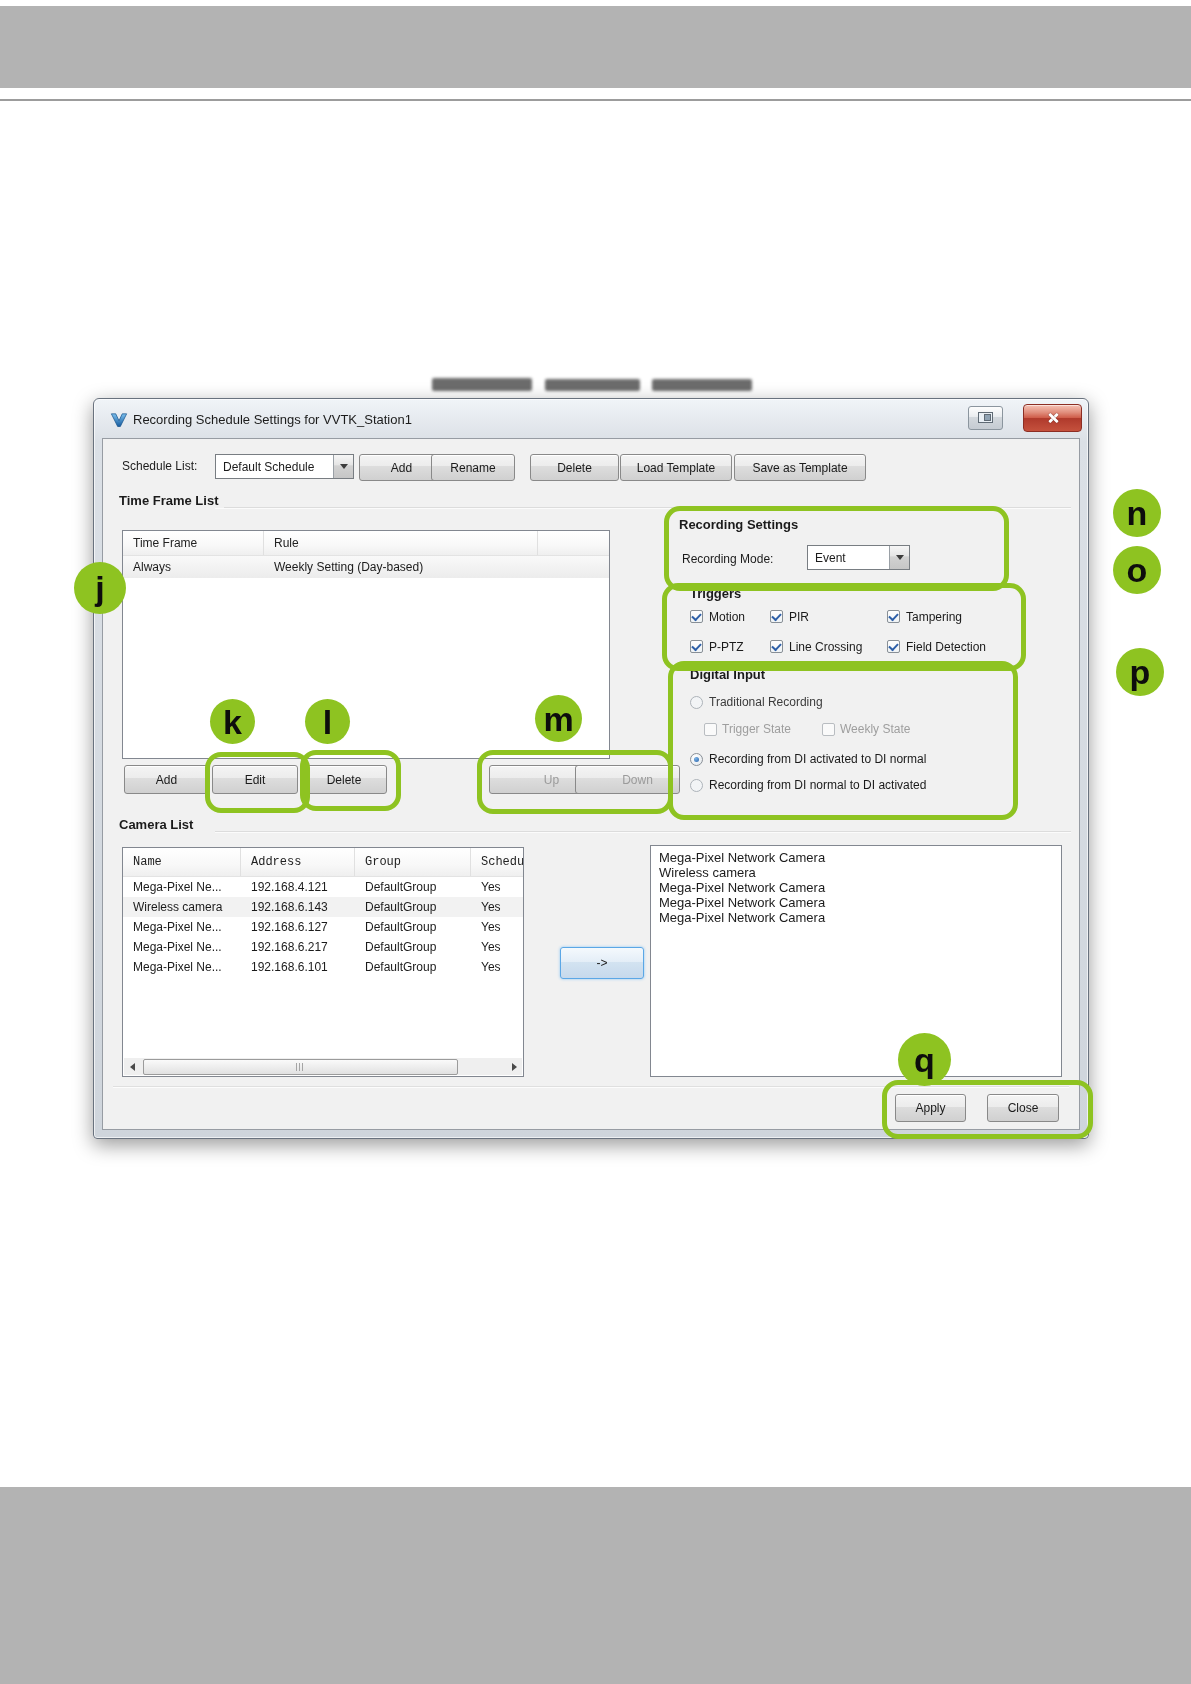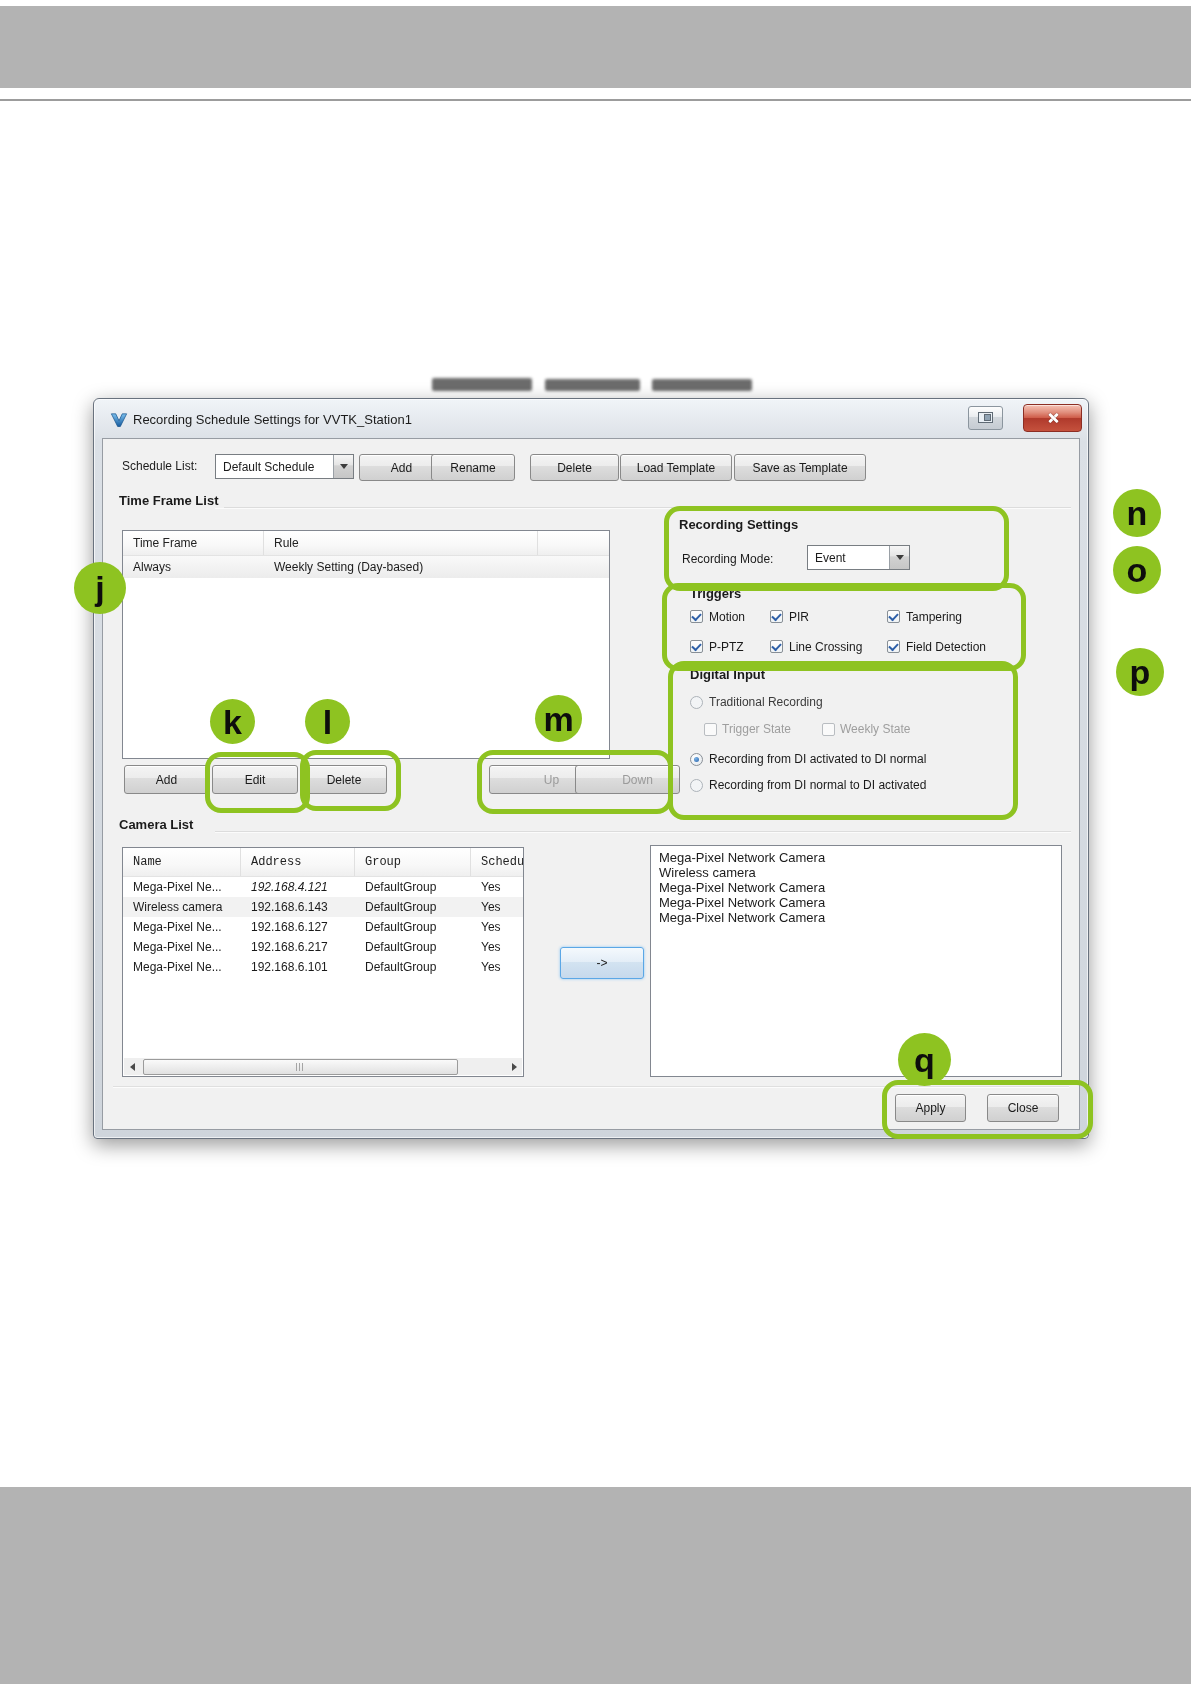--- a/index.html
+++ b/index.html
@@ -225,21 +225,21 @@
 
       <div class="tbl cam" style="left:19px;top:408px;width:402px;height:230px;">
         <div class="thead">
           <div class="th" style="width:118px;">Name</div>
           <div class="th" style="width:114px;">Address</div>
           <div class="th" style="width:116px;">Group</div>
           <div class="th" style="flex:1;border-right:none;">Schedule</div>
         </div>
         <div class="trow">
           <div class="td" style="width:118px;">Mega-Pixel Ne...</div>
-          <div class="td" style="width:114px;font-style:italic;">192.168.4.121</div>
+          <div class="td" style="width:114px;">192.168.4.121</div>
           <div class="td" style="width:116px;">DefaultGroup</div>
           <div class="td" style="flex:1;">Yes</div>
         </div>
         <div class="trow alt">
           <div class="td" style="width:118px;">Wireless camera</div>
           <div class="td" style="width:114px;">192.168.6.143</div>
           <div class="td" style="width:116px;">DefaultGroup</div>
           <div class="td" style="flex:1;">Yes</div>
         </div>
         <div class="trow">

